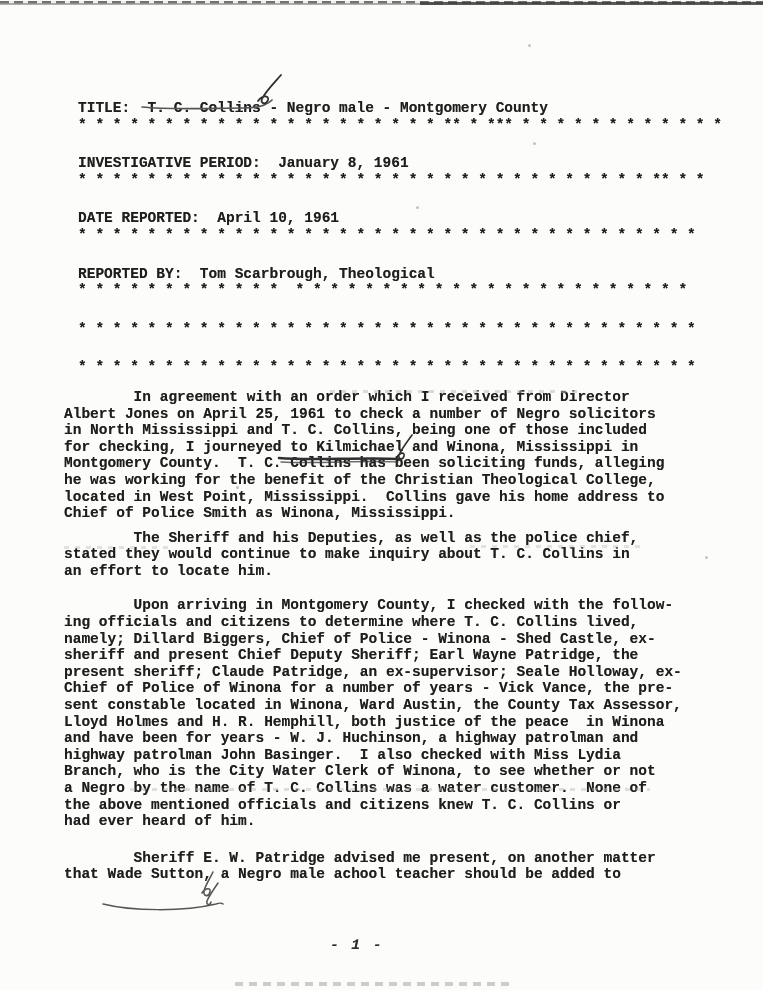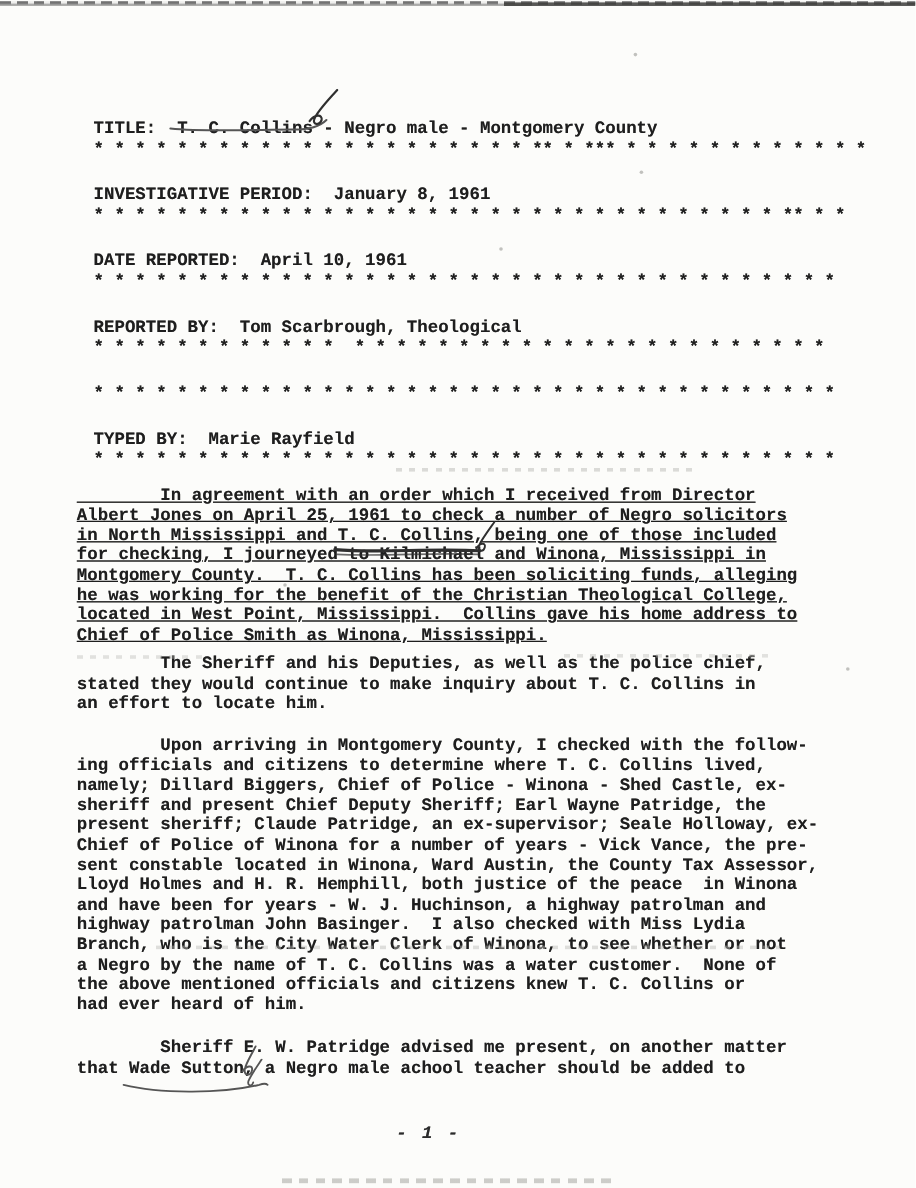--- a/index.html
+++ b/index.html
@@ -15,21 +15,21 @@
     color:#1e1e1e;
   }
   .typed{
     white-space:pre;
     text-shadow:0 0 0.5px rgba(25,25,25,0.55);
   }
   .content{position:absolute;left:64px;top:100px;}
   .hline,.stars{margin-left:14px;}
   .section{margin-bottom:22px;}
   .section-last{margin-bottom:13px;}
-  .para1{margin-bottom:8px;text-decoration:underline;}
+  .para1{margin-bottom:8px;}
   .para2{margin-bottom:20px;}
   .para3{margin-bottom:18px;}
   .pagenum{
     position:absolute;left:330px;top:937px;
     transform:skewX(-12deg);
     letter-spacing:2px;
     color:#2b2b2b;
   }
   .anno{position:absolute;pointer-events:none;}
   .anno svg{display:block;}
@@ -67,21 +67,20 @@
       <div class="typed stars">* * * * * * * * * * * * * * * * * * * * * * * * * * * * * * * * * * * *</div>
     </div>
     <div class="section">
       <div class="typed hline">REPORTED BY:  Tom Scarbrough, Theological</div>
       <div class="typed stars">* * * * * * * * * * * *  * * * * * * * * * * * * * * * * * * * * * * *</div>
     </div>
     <div class="section">
       <div class="typed stars">* * * * * * * * * * * * * * * * * * * * * * * * * * * * * * * * * * * *</div>
     </div>
     <div class="section section-last">
-      <div class="typed hline">TYPED BY:  Marie Rayfield</div>
       <div class="typed stars">* * * * * * * * * * * * * * * * * * * * * * * * * * * * * * * * * * * *</div>
     </div>
 
     <div class="typed para1">        In agreement with an order which I received from Director
 Albert Jones on April 25, 1961 to check a number of Negro solicitors
 in North Mississippi and T. C. Collins, being one of those included
 for checking, I journeyed to Kilmichael and Winona, Mississippi in
 Montgomery County.  T. C. Collins has been soliciting funds, alleging
 he was working for the benefit of the Christian Theological College,
 located in West Point, Mississippi.  Collins gave his home address to

